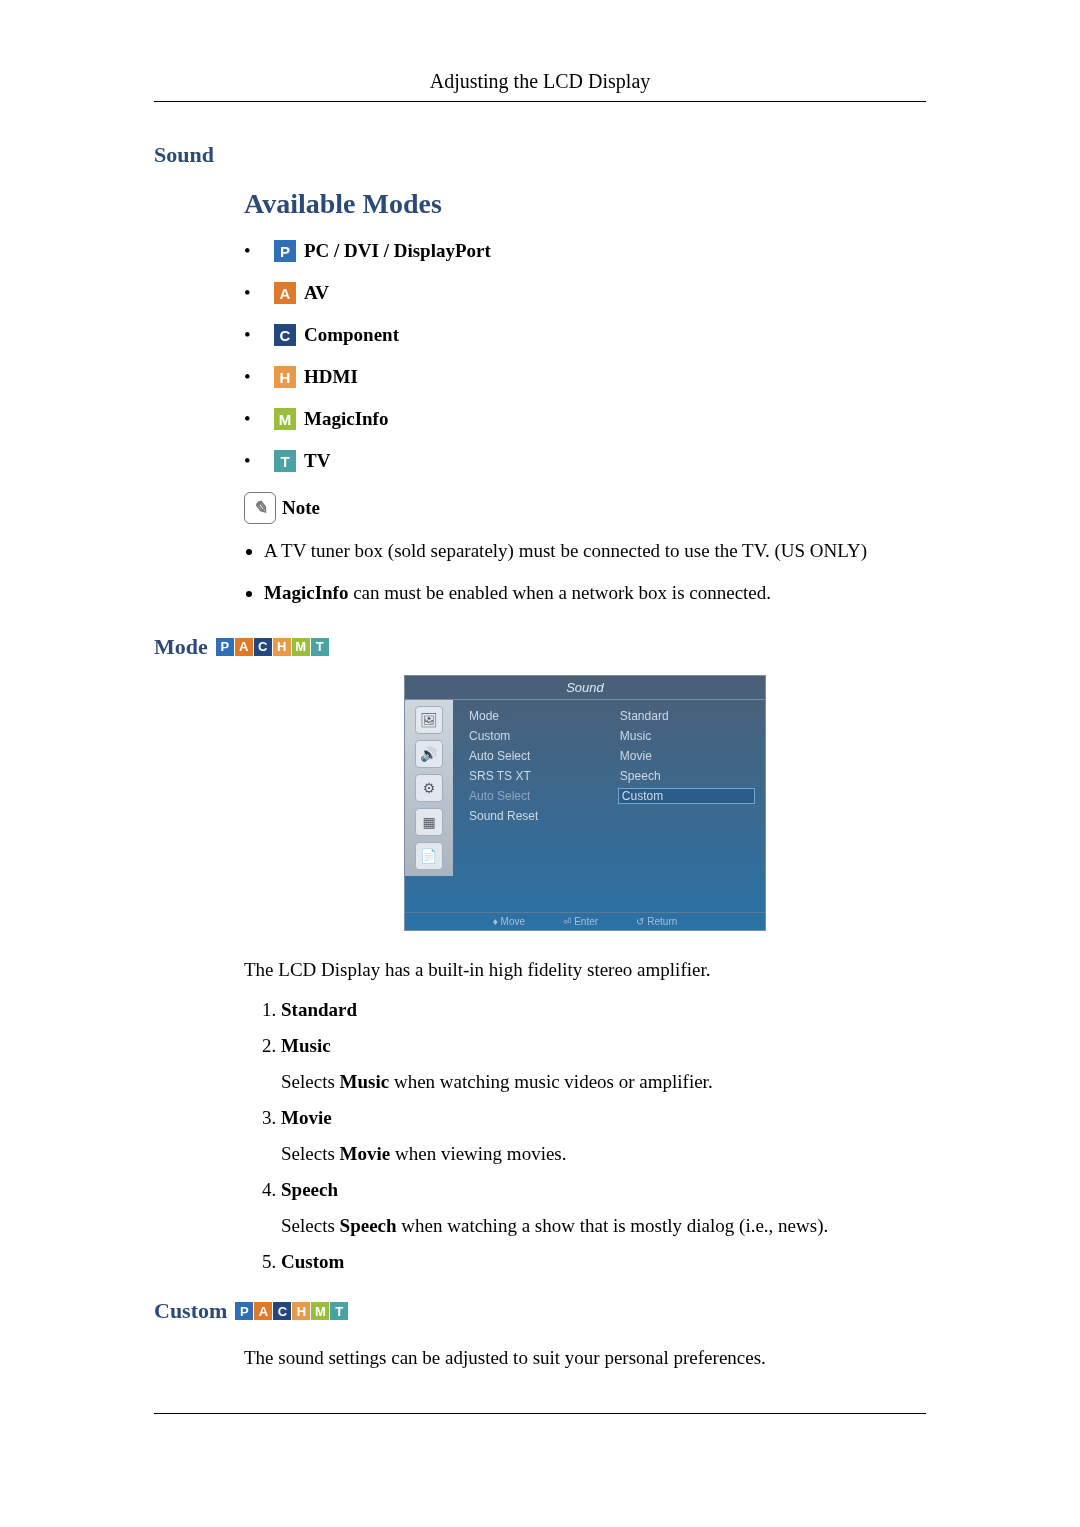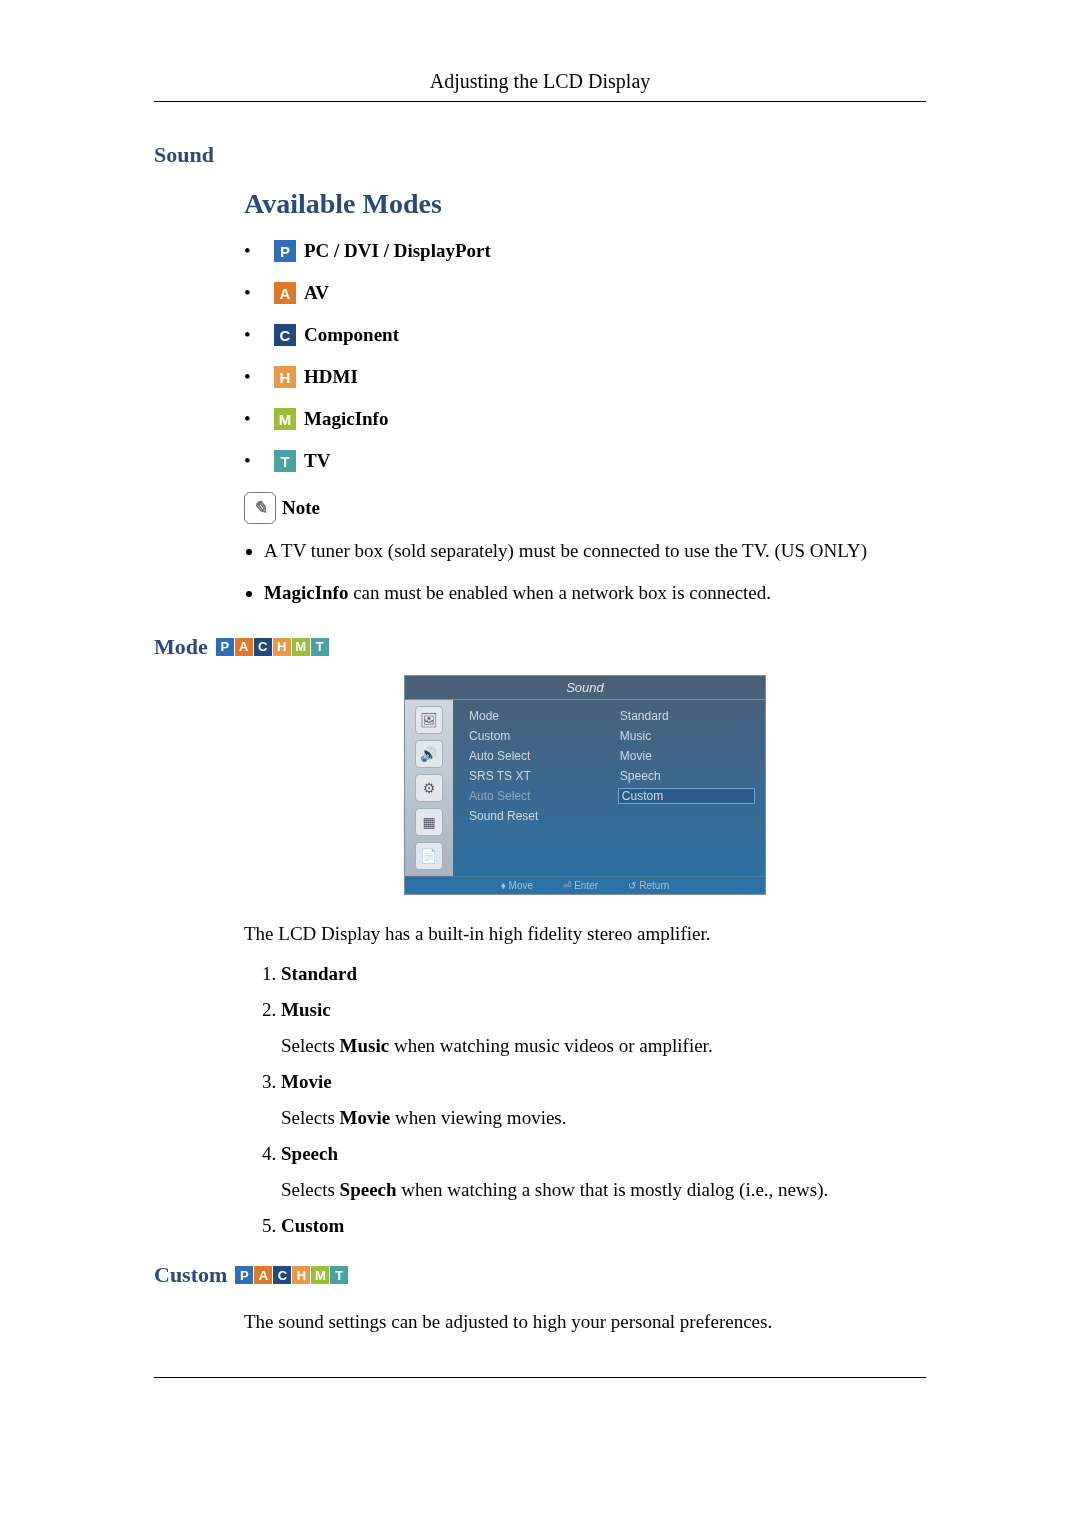--- a/index.html
+++ b/index.html
@@ -204,25 +204,26 @@
   .osd .item { padding: 1px 2px; white-space: nowrap; }
   .osd .dim { color: #8fa6bd; }
   .osd .sel {
     background: #2a5c8a;
     border: 1px solid #6fa7d2;
     padding: 0px 3px;
   }
   .osd .hint {
     display: flex;
     justify-content: center;
-    gap: 30px;
+    gap: 38px;
     padding: 3px 0;
     font-size: 10px;
     color: #a8bed4;
     border-top: 1px solid #5f7a95;
+    margin-top: 36px;
   }
   .strip {
     display: inline-flex;
   }
   .strip .icon-sq { margin-right: 1px; width:18px;height:18px;font-size:13px;}
 </style>
 </head>
 <body>
 
 <div class="page">
@@ -354,16 +355,16 @@
     <span class="strip">
       <span class="icon-sq icon-blue">P</span>
       <span class="icon-sq icon-orange">A</span>
       <span class="icon-sq icon-darkblue">C</span>
       <span class="icon-sq icon-lorange">H</span>
       <span class="icon-sq icon-lime">M</span>
       <span class="icon-sq icon-teal">T</span>
     </span>
   </div>
 
-  <div class="body-text">The sound settings can be adjusted to high your personal preferences.</div>
+  <div class="body-text">The sound settings can be adjusted to suit your personal preferences.</div>
 
   <div class="footer-line"></div>
 </div>
 
 </body></html>

